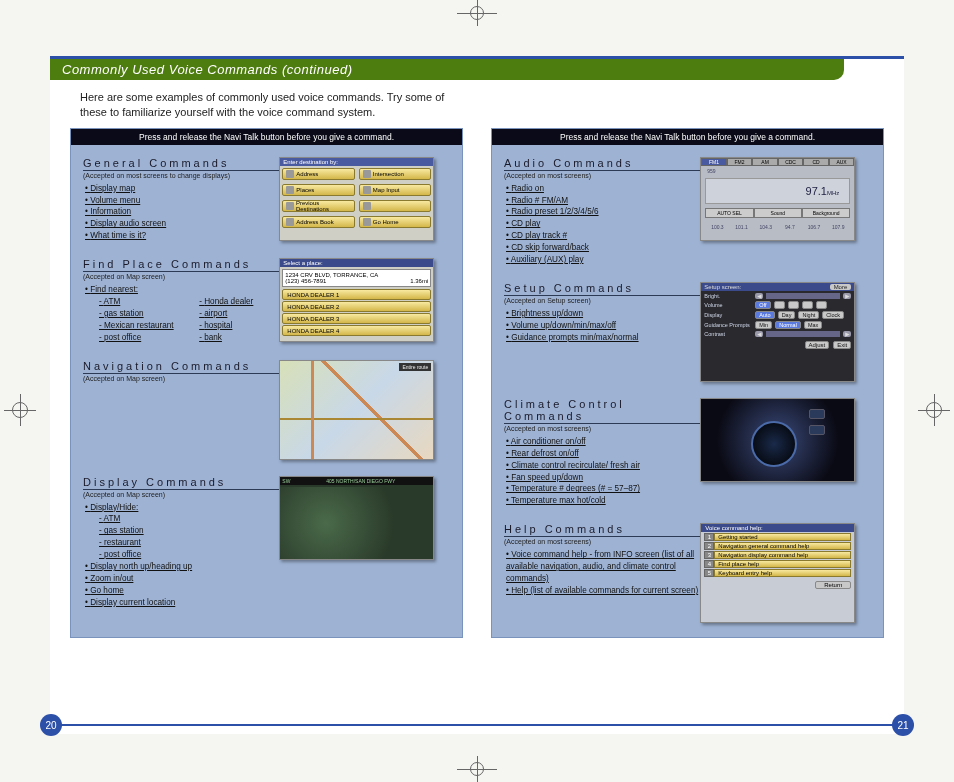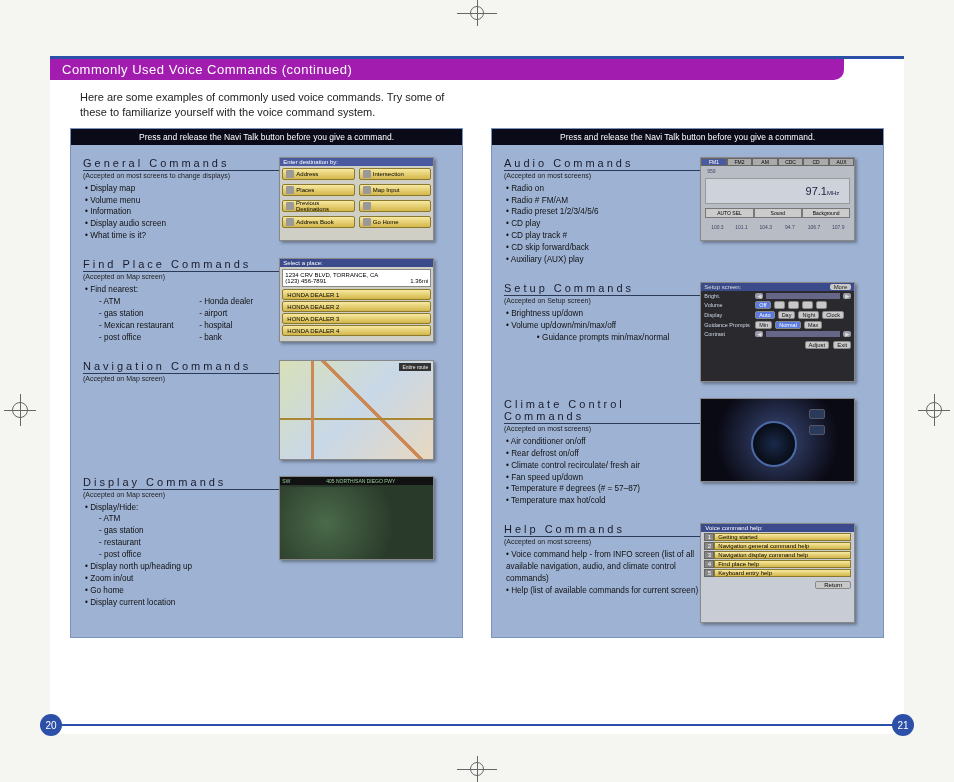--- a/index.html
+++ b/index.html
@@ -38,27 +38,28 @@
   .reg-side .c { position:absolute; left:2px; top:2px; width:16px; height:16px; border:1px solid #666; border-radius:50%;}
   .reg-left { left:10px; top:400px; }
   .reg-right { right:10px; top:400px; }
 
   .page {
     position: absolute; left: 50px; right: 50px; top: 56px; bottom: 48px;
     background: #fff;
     border-top: 3px solid #2c4fa8;
   }
   .title-bar {
-    background: #a21caf;
+    background: #4d7c0f;
     color: #fff;
     padding: 3px 24px 3px 12px;
     font-size: 13px;
     letter-spacing: 0.5px;
     border-radius: 0 0 10px 0;
     width: 93%;
+    font-style: italic;
   }
   .intro {
     font-size: 11px;
     color: #222;
     padding: 10px 0 8px 30px;
     line-height: 1.35;
     max-width: 400px;
   }
   .columns {
     display: flex; gap: 28px;
@@ -93,20 +94,21 @@
     margin-bottom: 1px;
   }
   .s-sub {
     font-size: 7px; color: #222;
     margin-bottom: 4px;
   }
   .s-list {
     font-size: 8.2px; color: #111;
     line-height: 1.45;
     padding-left: 2px;
+    text-decoration: underline;
   }
   .s-list .b { padding-left: 0; }
   .s-list .b::before { content:"• "; }
   .s-list .sub { padding-left: 14px; }
   .s-list .sub::before { content:"- "; }
   .two-col-sub { display:flex; gap:6px; }
   .two-col-sub > div { flex:1; }
 
   .screenshot {
     width: 155px; height: 88px;
@@ -389,21 +391,21 @@
 
       <div class="section">
         <div class="s-left">
           <div class="s-title">Setup Commands</div>
           <div class="s-sub">(Accepted on Setup screen)</div>
           <div class="s-list">
             <div id="list-setup">
                 <div class="b">Brightness up/down</div>
                 <div class="b">Volume up/down/min/max/off</div>
               </div>
-            <div class="b" style="white-space:normal;text-align:center;"><span>Guidance prompts min/max/normal</span></div>
+            <div class="b" style="white-space:normal;"><span>Guidance prompts min/max/normal</span></div>
           </div>
         </div>
         <div class="s-right">
           <div class="screenshot ss-setup tall">
             <div class="hdr2">
                 <span>Setup screen:</span>
                 <span class="more">More</span>
               </div>
             <div id="setup-rows">
                 <div class="srow">

